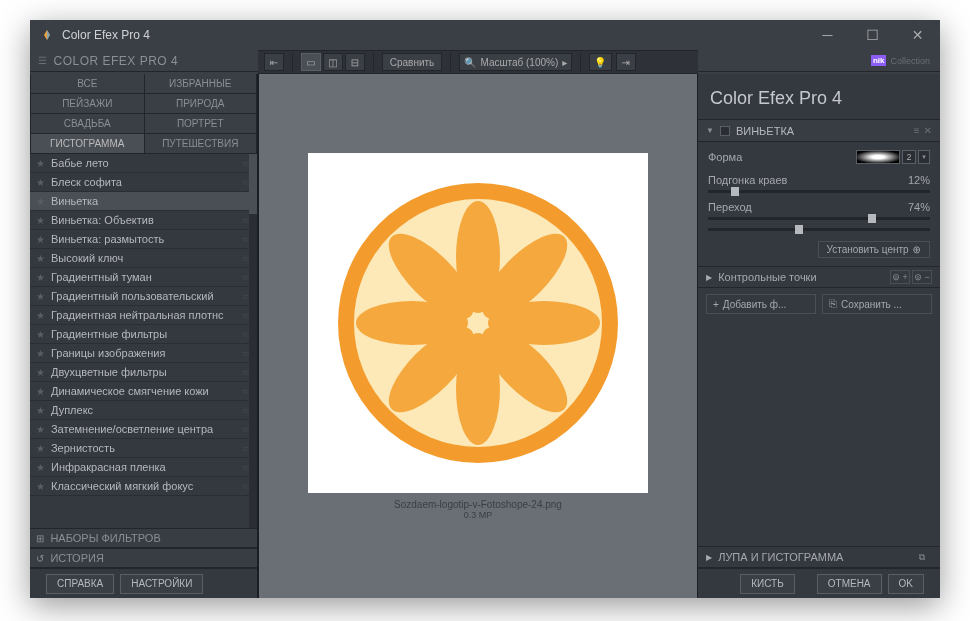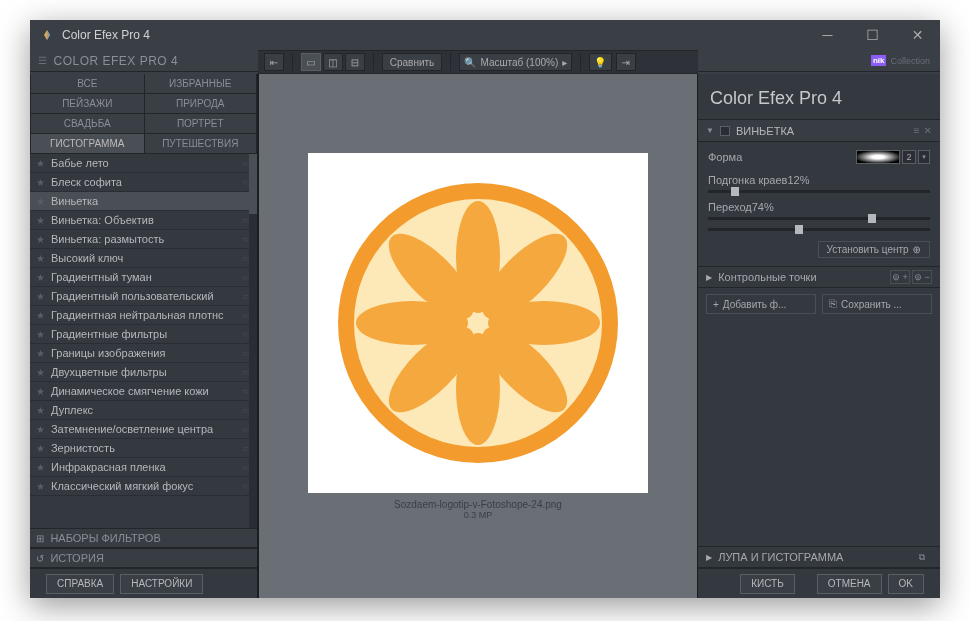--- a/index.html
+++ b/index.html
@@ -51,21 +51,21 @@
 .panel-header .tools { margin-left: auto; display: flex; gap: 4px; color: #6a6e75; font-size: 10px; }
 .panel-body { padding: 8px 10px; }
 .control-row { display: flex; align-items: center; margin-bottom: 10px; color: #a5a8ad; font-size: 11px; }
 .control-label { flex: 1; }
 .swatch { width: 18px; height: 12px; background: #000; border: 1px solid #5a5e65; }
 .swatch-edit { width: 14px; height: 12px; border: 1px solid #5a5e65; margin-left: 2px; display: flex; align-items: center; justify-content: center; font-size: 8px; color: #8a8e95; cursor: pointer; }
 .shape-preview { width: 44px; height: 14px; background: radial-gradient(ellipse, #fff 20%, #000 80%); border: 1px solid #5a5e65; }
 .shape-num { width: 14px; height: 14px; background: #2a2e34; border: 1px solid #5a5e65; color: #aaa; font-size: 9px; display: flex; align-items: center; justify-content: center; margin-left: 2px; }
 .shape-dd { width: 12px; height: 14px; border: 1px solid #5a5e65; background: #2a2e34; margin-left: 2px; display: flex; align-items: center; justify-content: center; font-size: 6px; color: #8a8e95; cursor: pointer; }
 .slider-row { margin-bottom: 8px; }
-.slider-top { display: flex; justify-content: flex-start; color: #a5a8ad; font-size: 11px; margin-bottom: 4px; }
+.slider-top { display: flex; justify-content: space-between; color: #a5a8ad; font-size: 11px; margin-bottom: 4px; }
 .slider-track { height: 3px; background: #22252a; position: relative; }
 .slider-thumb { position: absolute; top: -3px; width: 8px; height: 9px; background: #b5b8bd; transform: translateX(-50%); cursor: pointer; }
 .center-btn-row { display: flex; justify-content: flex-end; margin-top: 10px; }
 .center-btn { font-size: 10px; color: #a5a8ad; padding: 2px 8px; border: 1px solid #4a4e55; cursor: pointer; display: flex; align-items: center; gap: 4px; }
 .cp-header { height: 22px; display: flex; align-items: center; padding: 0 8px; color: #a5a8ad; font-size: 11px; border-top: 1px solid #22252a; border-bottom: 1px solid #22252a; }
 .cp-header .tri { margin-right: 6px; font-size: 8px; }
 .cp-header .tools { margin-left: auto; display: flex; gap: 2px; }
 .cp-tool { width: 20px; height: 14px; border: 1px solid #4a4e55; display: flex; align-items: center; justify-content: center; font-size: 9px; cursor: pointer; color: #8a8e95; }
 .cp-body { padding: 6px 8px; display: flex; gap: 6px; }
 .cp-btn { flex: 1; height: 20px; border: 1px solid #4a4e55; font-size: 10px; color: #a5a8ad; display: flex; align-items: center; padding: 0 6px; cursor: pointer; gap: 4px; white-space: nowrap; overflow: hidden; }

